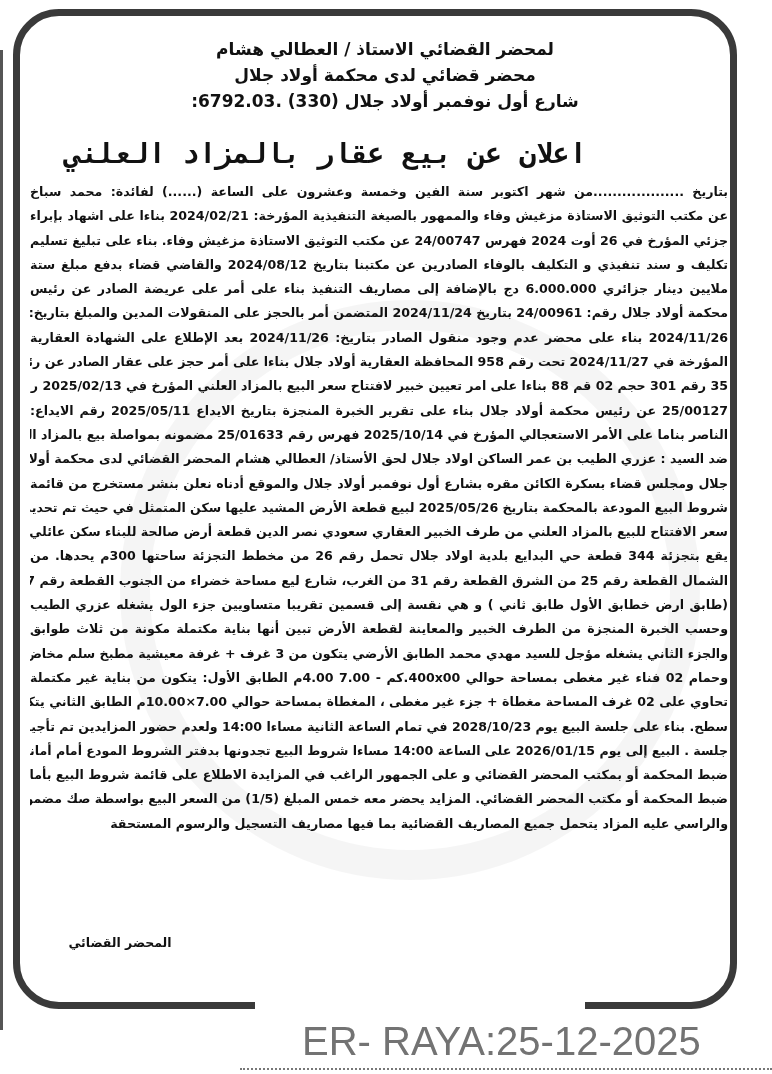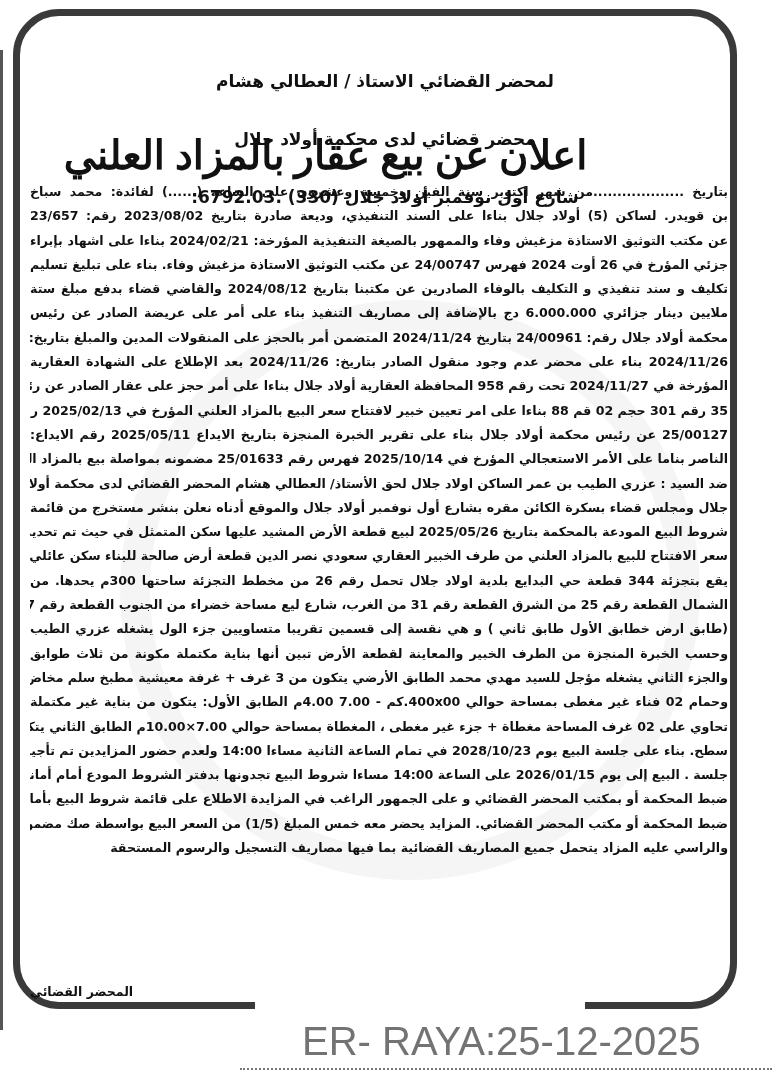--- a/index.html
+++ b/index.html
@@ -55,31 +55,31 @@
       position: absolute;
       left: 150px;
       top: 36px;
       width: 470px;
       text-align: center;
       direction: rtl;
       font-weight: bold;
       font-size: 17px;
       line-height: 26px;
     }
-    .header div { white-space: nowrap; margin-top: 32px; }
+    .header div { white-space: nowrap; }
     .title {
       position: absolute;
       left: 0;
       top: 134px;
       width: 651px;
       text-align: center;
       direction: rtl;
-      font-family: Liberation Serif, serif;
+      font-family: Liberation Mono, monospace;
       font-weight: bold;
-      font-size: 40px;
+      font-size: 28px;
       line-height: 44px;
       letter-spacing: 0px;
     }
     .body-text {
       position: absolute;
       left: 30px;
       top: 180px;
       width: 698px;
       direction: rtl;
       text-align: justify;
@@ -94,24 +94,24 @@
       text-align: justify;
       text-align-last: justify;
     }
     .body-text p.last {
       text-align-last: right;
     }
     .signature {
       position: absolute;
       right: 0;
       left: 30px;
-      top: 984px;
+      top: 935px;
       width: 180px;
       direction: rtl;
-      text-align: left;
+      text-align: center;
       font-weight: bold;
       font-size: 12.5px;
     }
     .footer {
       position: absolute;
       left: 302px;
       top: 1018px;
       font-family: "Liberation Sans", sans-serif;
       font-size: 40px;
       line-height: 46px;
@@ -139,21 +139,20 @@
 <div class="header">
   <div>لمحضر القضائي الاستاذ / العطالي هشام</div>
   <div>محضر قضائي لدى محكمة أولاد جلال</div>
   <div>شارع أول نوفمبر أولاد جلال (330) .6792.03:</div>
 </div>
 
 <div class="title">اعلان عن بيع عقار بالمزاد العلني</div>
 
 <div class="body-text">
   <p>بتاريخ ...................من شهر اكتوبر سنة الفين وخمسة وعشرون على الساعة (......) لفائدة: محمد سباخ</p>
-  <p>بن قويدر. لساكن (5) أولاد جلال بناءا على السند التنفيذي، وديعة صادرة بتاريخ 2023/08/02 رقم: 23/657</p>
   <p>عن مكتب التوثيق الاستاذة مزغيش وفاء والممهور بالصيغة التنفيذية المؤرخة: 2024/02/21 بناءا على اشهاد بإبراء</p>
   <p>جزئي المؤرخ في 26 أوت 2024 فهرس 24/00747 عن مكتب التوثيق الاستاذة مزغيش وفاء. بناء على تبليغ تسليم</p>
   <p>تكليف و سند تنفيذي و التكليف بالوفاء الصادرين عن مكتبنا بتاريخ 2024/08/12 والقاضي قضاء بدفع مبلغ ستة</p>
   <p>ملايين دينار جزائري 6.000.000 دج بالإضافة إلى مصاريف التنفيذ بناء على أمر على عريضة الصادر عن رئيس</p>
   <p>محكمة أولاد جلال رقم: 24/00961 بتاريخ 2024/11/24 المتضمن أمر بالحجز على المنقولات المدين والمبلغ بتاريخ:</p>
   <p>2024/11/26 بناء على محضر عدم وجود منقول الصادر بتاريخ: 2024/11/26 بعد الإطلاع على الشهادة العقارية</p>
   <p>المؤرخة في 2024/11/27 تحت رقم 958 المحافظة العقارية أولاد جلال بناءا على أمر حجز على عقار الصادر عن رئيس</p>
   <p>35 رقم 301 حجم 02 قم 88 بناءا على امر تعيين خبير لافتتاح سعر البيع بالمزاد العلني المؤرخ في 2025/02/13 رقم</p>
   <p>25/00127 عن رئيس محكمة أولاد جلال بناء على تقرير الخبرة المنجزة بتاريخ الايداع 2025/05/11 رقم الايداع:</p>
   <p>الناصر بناما على الأمر الاستعجالي المؤرخ في 2025/10/14 فهرس رقم 25/01633 مضمونه بمواصلة بيع بالمزاد العلني</p>

